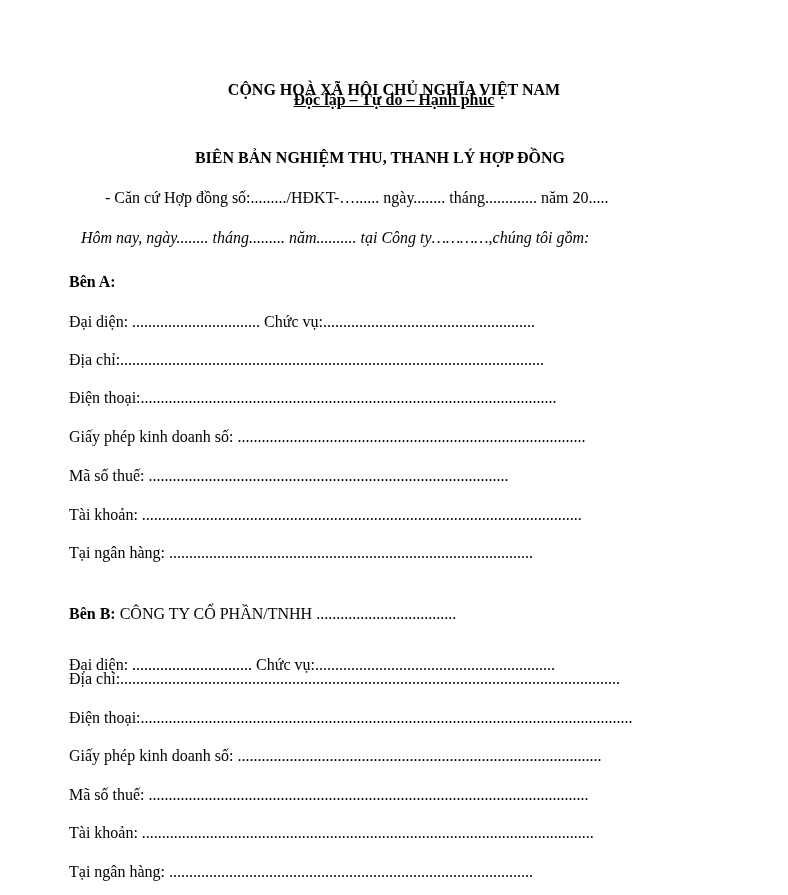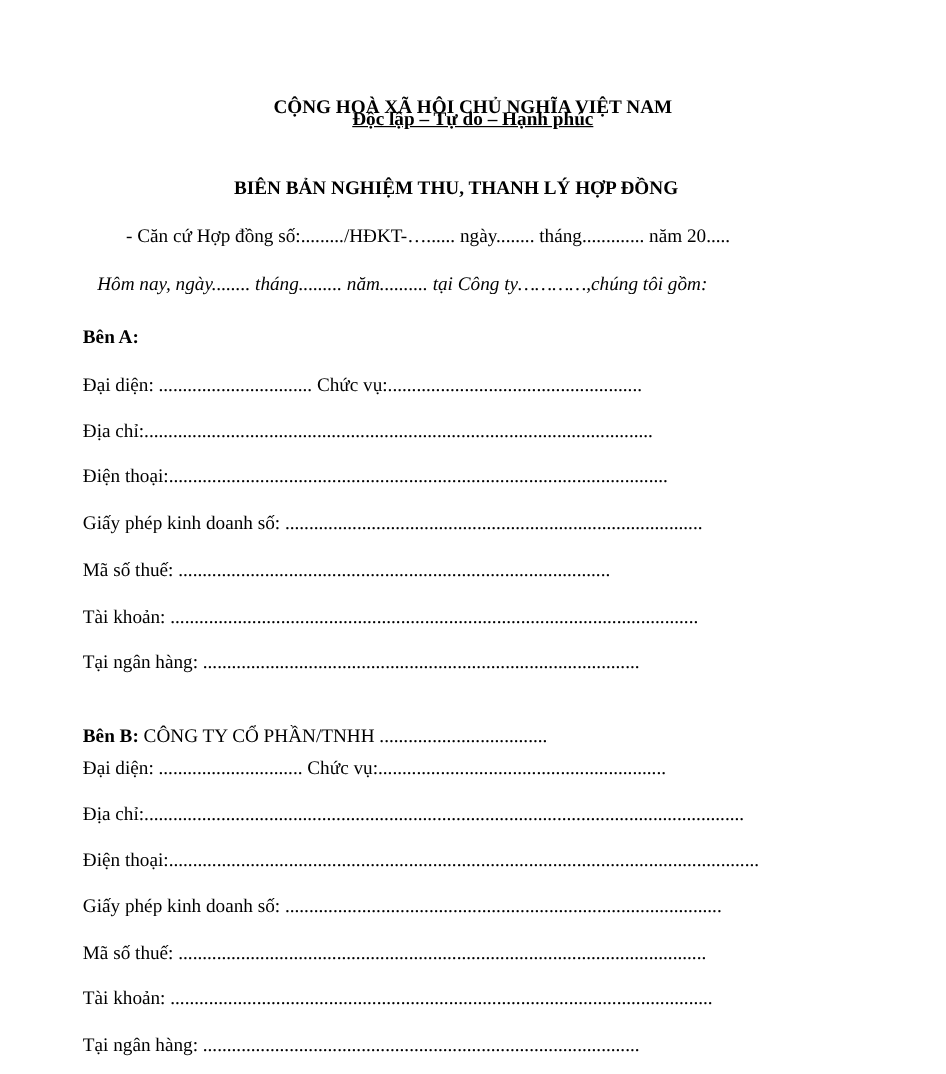--- a/index.html
+++ b/index.html
@@ -32,20 +32,20 @@
   <div class="line" style="top:350px;">Địa chỉ:..........................................................................................................</div>
   <div class="line" style="top:388px;">Điện thoại:........................................................................................................</div>
   <div class="line" style="top:427px;">Giấy phép kinh doanh số: .......................................................................................</div>
   <div class="line" style="top:466px;">Mã số thuế: ..........................................................................................</div>
   <div class="line" style="top:505px;">Tài khoản: ..............................................................................................................</div>
   <div class="line" style="top:543px;">Tại ngân hàng: ...........................................................................................</div>
 
   <div class="line" style="top:575px;margin-top:29px;">
     <span class="bold">Bên B:</span><span> CÔNG TY CỔ PHẦN/TNHH ...................................</span>
   </div>
-  <div class="line" style="top:631px;">Đại diện: .............................. Chức vụ:............................................................</div>
+  <div class="line" style="top:655px;">Đại diện: .............................. Chức vụ:............................................................</div>
   <div class="line" style="top:669px;">Địa chỉ:.............................................................................................................................</div>
   <div class="line" style="top:708px;">Điện thoại:...........................................................................................................................</div>
   <div class="line" style="top:746px;">Giấy phép kinh doanh số: ...........................................................................................</div>
   <div class="line" style="top:785px;">Mã số thuế: ..............................................................................................................</div>
   <div class="line" style="top:823px;">Tài khoản: .................................................................................................................</div>
   <div class="line" style="top:862px;">Tại ngân hàng: ...........................................................................................</div>
 </div>
 
 </body></html>

